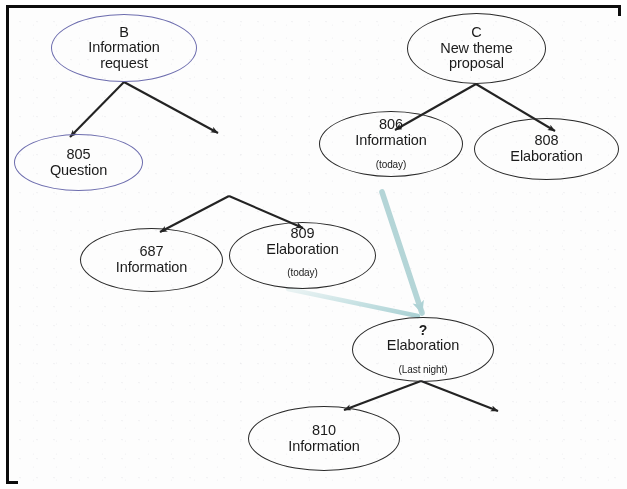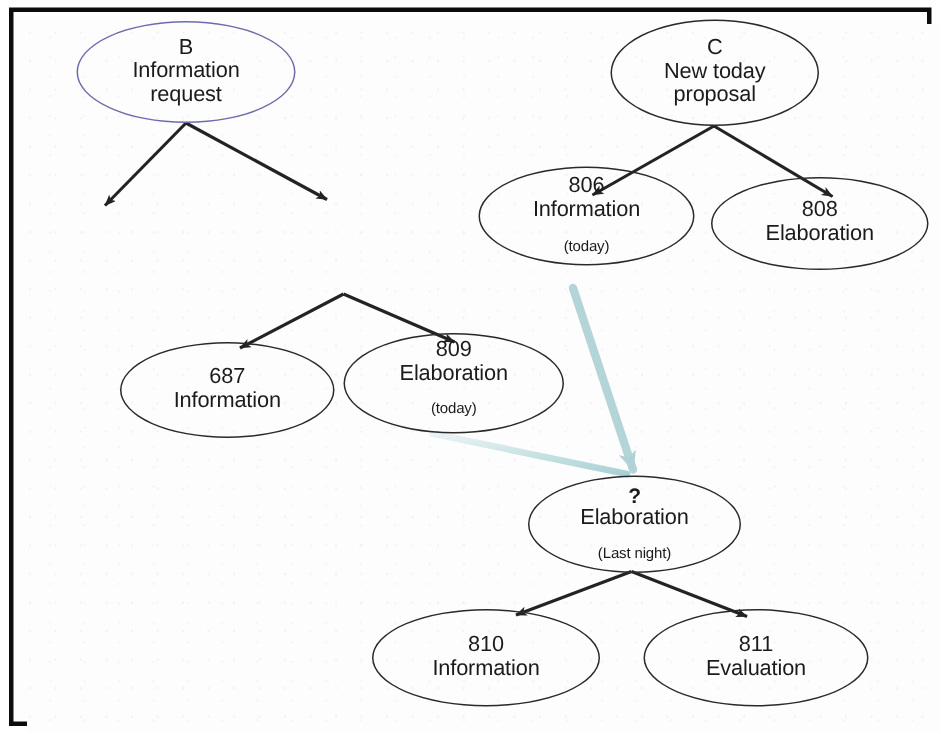--- a/index.html
+++ b/index.html
@@ -132,24 +132,28 @@
   </svg>
 
   <div class="node blue" style="left:51px; top:14px; width:146px; height:68px;">
     <span class="n-id">B</span>
     <span class="n-label">Information</span>
     <span class="n-label">request</span>
   </div>
 
   <div class="node black" style="left:407px; top:13px; width:139px; height:71px;">
     <span class="n-id">C</span>
-    <span class="n-label">New today</span>
+    <span class="n-label">New theme</span>
     <span class="n-label">proposal</span>
   </div>
 
+  <div class="node blue" style="left:14px; top:134px; width:129px; height:57px;">
+    <span class="n-id">805</span>
+    <span class="n-label">Question</span>
+  </div>
 
 
   <div class="node black" style="left:319px; top:111px; width:144px; height:66px;">
     <span class="n-id">806</span>
     <span class="n-label">Information</span>
     <span class="n-sub">(today)</span>
   </div>
 
   <div class="node black" style="left:474px; top:118px; width:145px; height:62px;text-align:center;">
     <span class="n-id">808</span>
@@ -171,17 +175,13 @@
     <span class="n-id qmark">?</span>
     <span class="n-label">Elaboration</span>
     <span class="n-sub">(Last night)</span>
   </div>
 
   <div class="node black" style="left:248px; top:406px; width:152px; height:65px;text-align:center;">
     <span class="n-id">810</span>
     <span class="n-label">Information</span>
   </div>
 
-  <div class="node black" style="left:429px; top:406px; width:150px; height:65px;">
-    <span class="n-id">811</span>
-    <span class="n-label">Evaluation</span>
-  </div>
 </div>
 
 </body></html>

